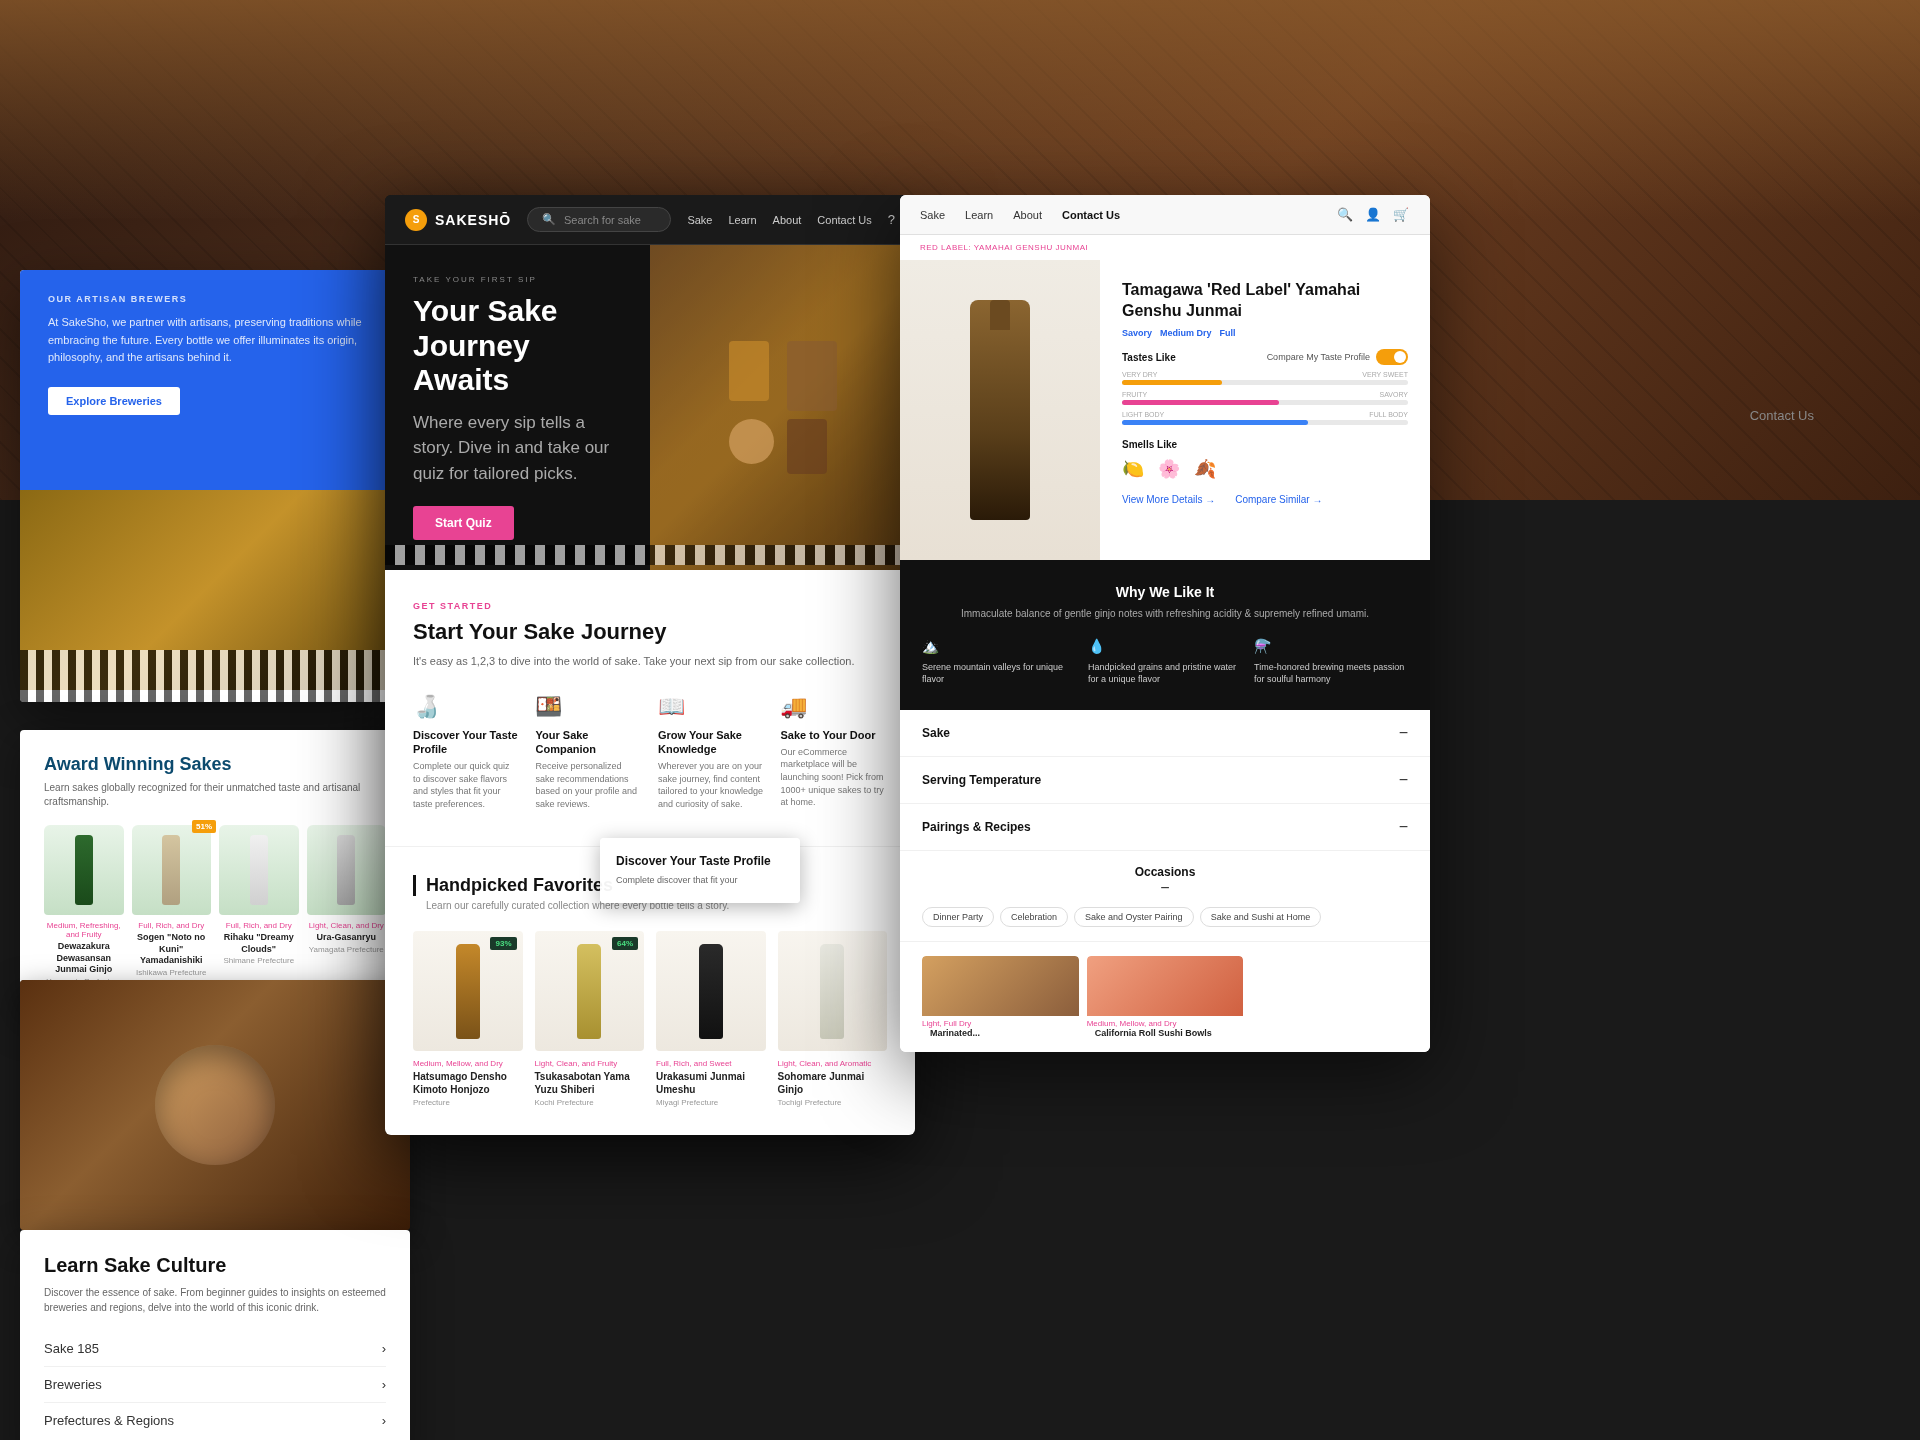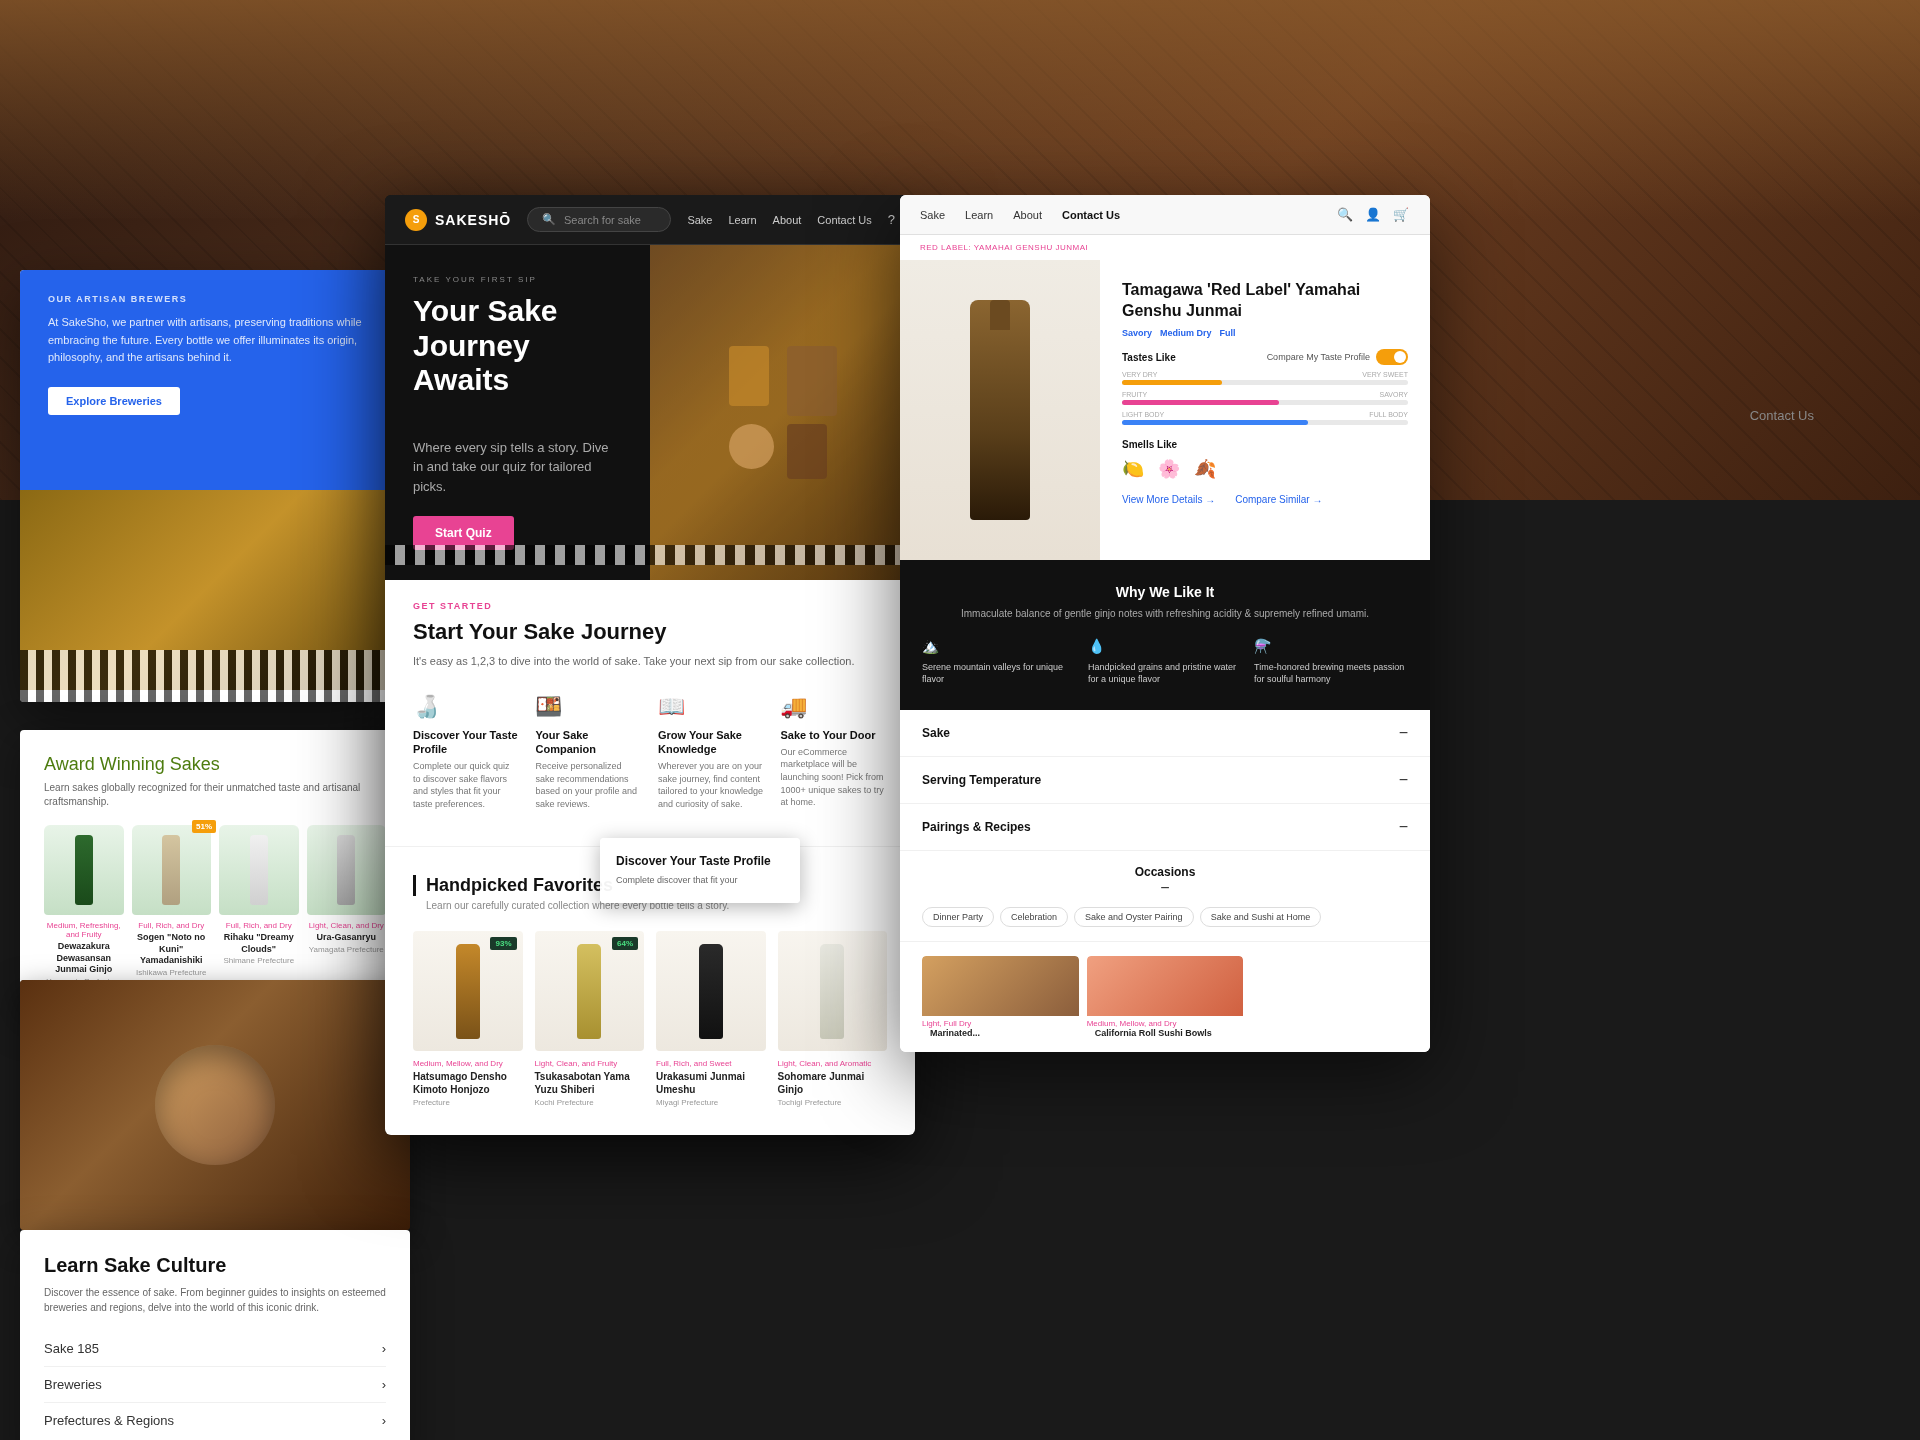--- a/index.html
+++ b/index.html
@@ -116,22 +116,22 @@
       position: absolute;
       top: 730px; left: 20px;
       width: 390px;
       background: #fff;
       border-radius: 4px;
       padding: 24px;
       box-shadow: 0 10px 40px rgba(0,0,0,0.4);
     }
     .panel-award h2 {
       font-size: 18px;
-      font-weight: 400;
-      color: #4d7c0f;
+      font-weight: 700;
+      color: #0c4a6e;
       margin-bottom: 6px;
     }
     .panel-award .subtitle {
       font-size: 10px;
       color: #666;
       line-height: 1.4;
       margin-bottom: 16px;
     }
     .sake-grid {
       display: grid;
@@ -333,25 +333,24 @@
       margin-bottom: 10px;
     }
     .hero-title {
       font-size: 30px;
       font-weight: 800;
       color: #fff;
       line-height: 1.15;
       margin-bottom: 12px;
     }
     .hero-desc {
-      font-size: 13px;
+      font-size: 17px;
       color: #aaa;
       line-height: 1.5;
       margin-bottom: 20px;
-      margin-top: 28px;
     }
     .btn-start {
       background: #e84393;
       color: #fff;
       border: none;
       padding: 10px 22px;
       font-size: 12px;
       font-weight: 700;
       border-radius: 3px;
       cursor: pointer;

